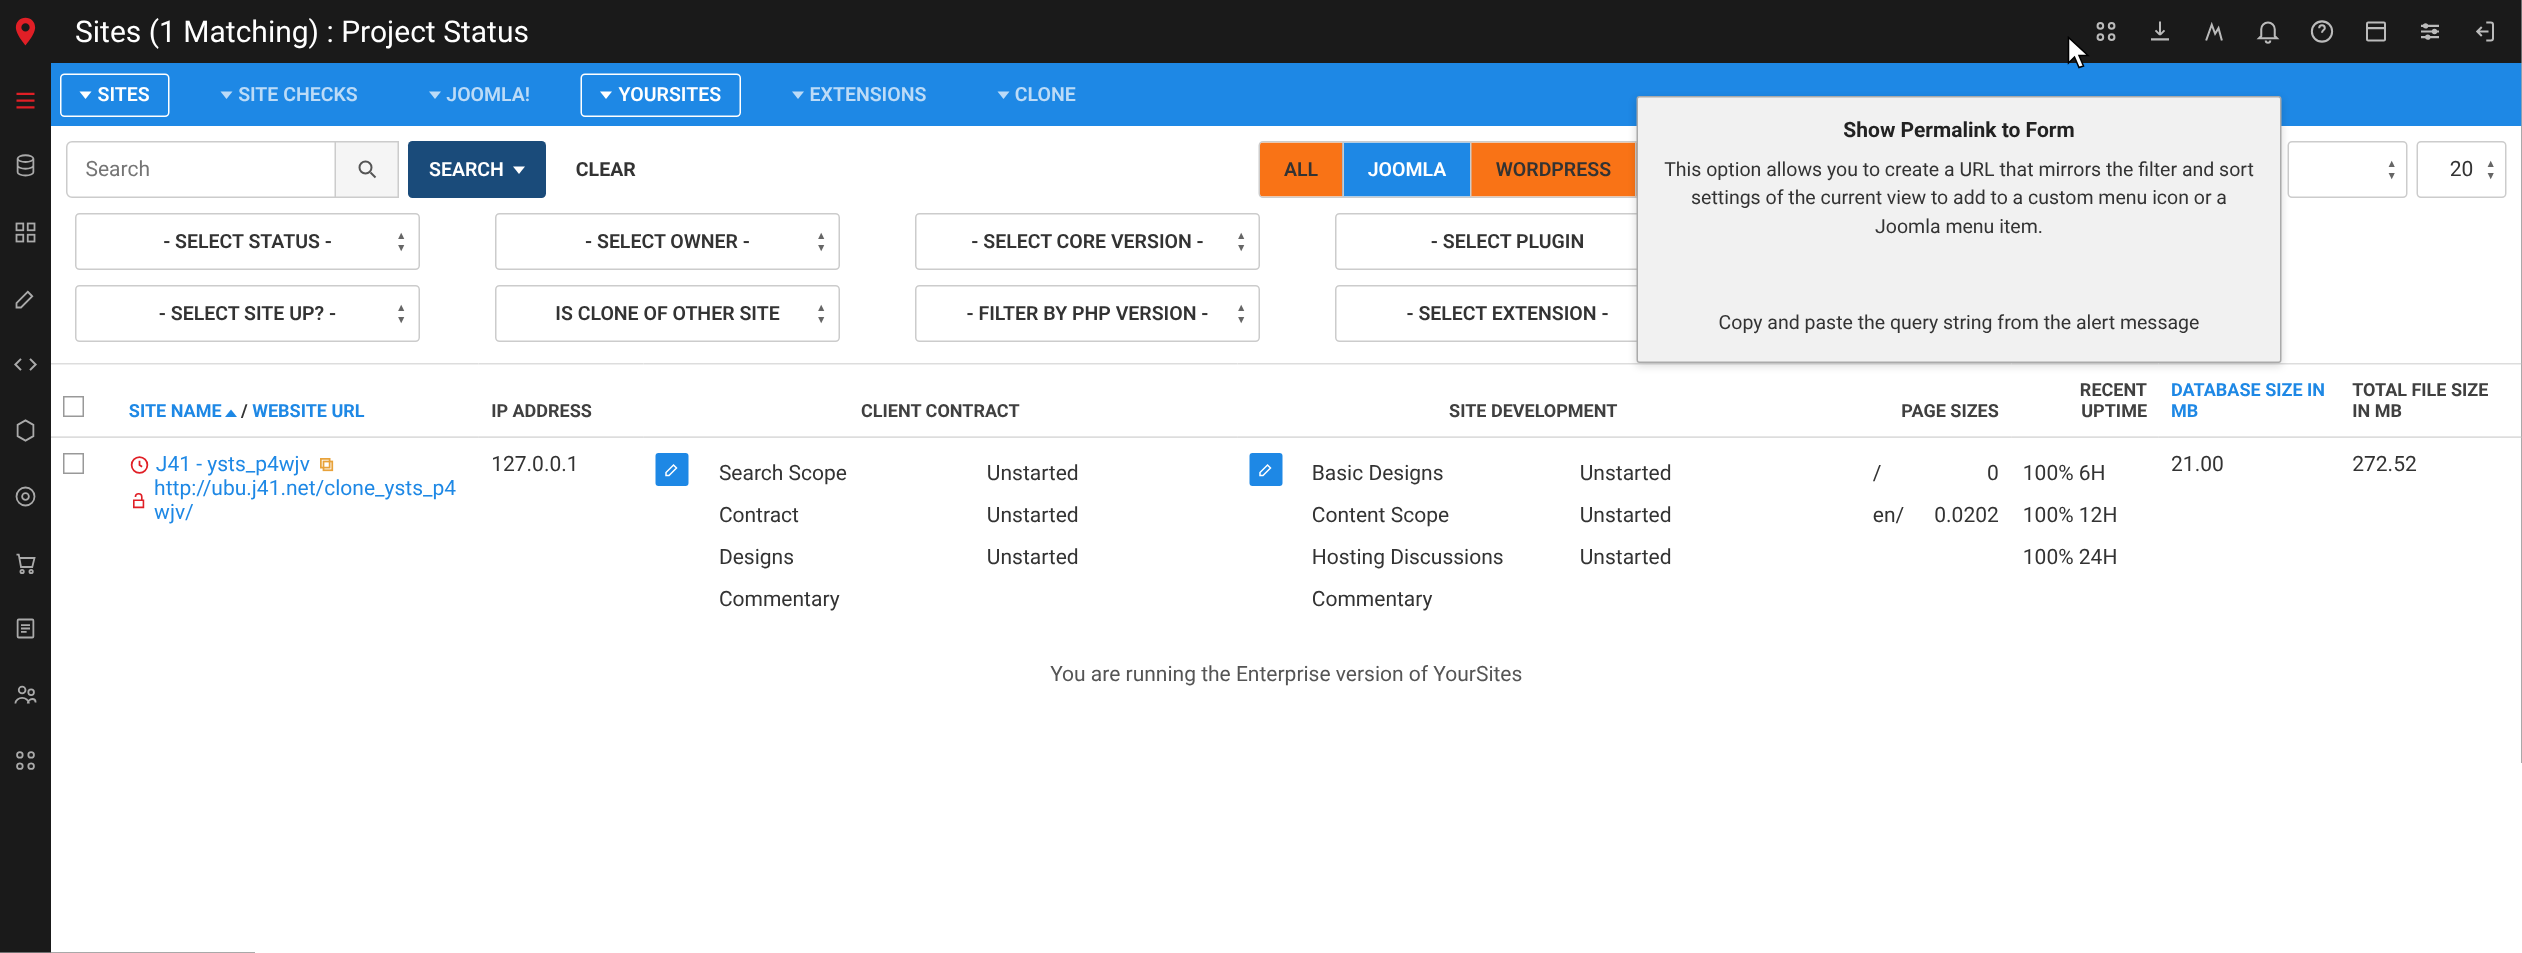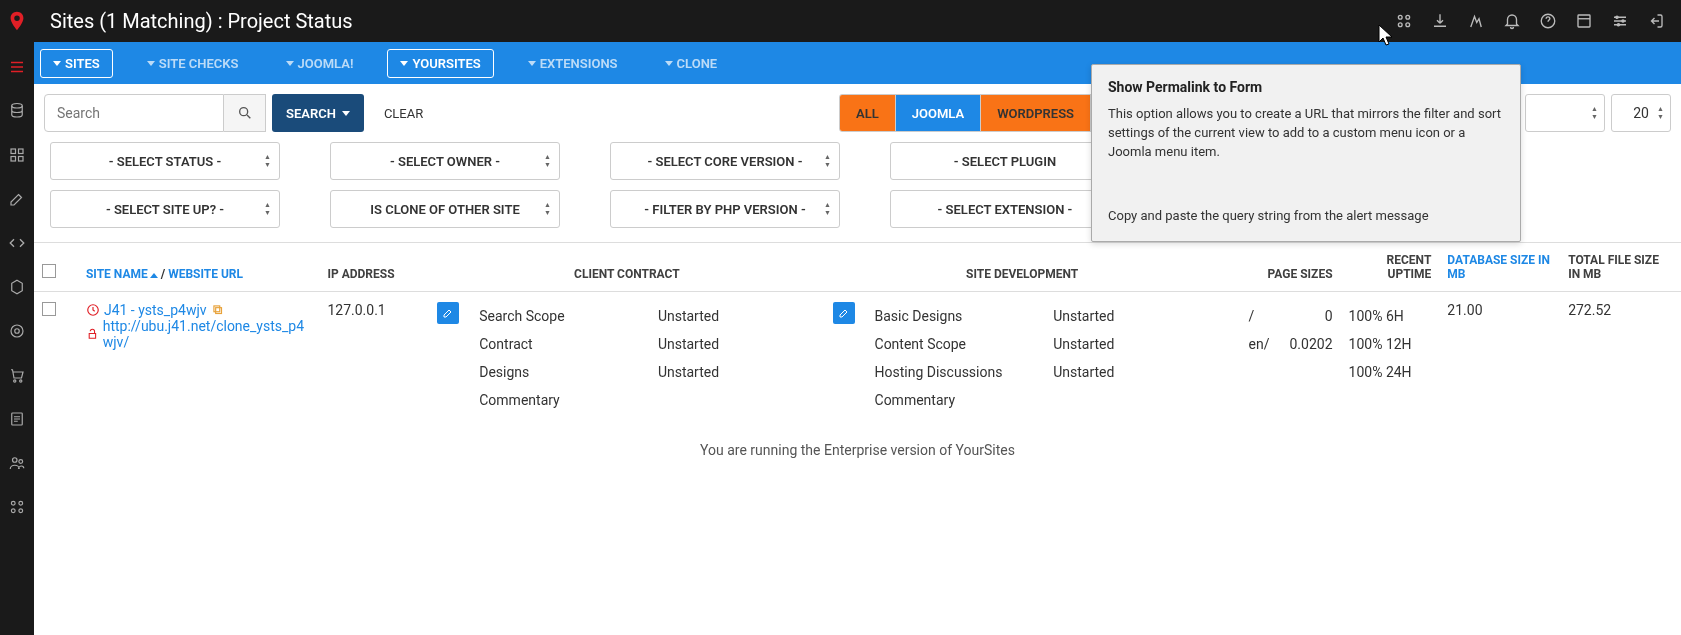--- a/index.html
+++ b/index.html
@@ -28,21 +28,21 @@
 .tab-btn { background: transparent; border: 1px solid transparent; color: rgba(255,255,255,0.7); padding: 6px 12px; border-radius: 3px; display: flex; align-items: center; gap: 4px; font-size: 13px; font-weight: 600; cursor: pointer; }
 .tab-btn.active { border: 1px solid #fff; color: #fff; }
 .tab-caret { width:0; height:0; border-left:4px solid transparent; border-right:4px solid transparent; border-top:5px solid currentColor; }
 
 
 .controls { padding: 10px 10px 0 10px; display: flex; align-items: center; gap: 6px; }
 .search-wrap { display:flex; }
 .search-input { width: 180px; height: 38px; border: 1px solid #ccc; border-radius: 4px 0 0 4px; padding: 0 12px; font-size: 14px; }
 .search-icon-btn { width: 42px; height: 38px; border: 1px solid #ccc; border-left:none; background: #f5f5f5; border-radius:0; display:flex; align-items:center; justify-content:center; cursor:pointer; }
 .btn-dark { background: #1a4b7a; color: #fff; border: none; height: 38px; padding: 0 14px; font-size: 13px; font-weight: 600; display:flex; align-items:center; gap:6px; cursor:pointer; border-radius:3px; }
-.btn-plain { background: transparent; border: none; height: 38px; padding: 0 14px; font-size: 13px; font-weight: 400; color:#333; cursor:pointer; }
+.btn-plain { background: transparent; border: none; height: 38px; padding: 0 14px; font-size: 13px; font-weight: 700; color:#333; cursor:pointer; }
 .spacer { flex: 1; }
 .seg-group { display:flex; border:1px solid #ccc; border-radius:3px; overflow:hidden; height:38px; }
 .seg-btn { border:none; background:#f97316; padding:0 16px; font-size:13px; font-weight:600; color:#333; cursor:pointer; border-left:1px solid #ccc; }
 .seg-btn:first-child { border-left:none; }
 .seg-btn.active { background:#1e88e5; color:#fff; }
 .page-size { width:60px; height:38px; border:1px solid #ccc; border-radius:3px; background:#fff; padding:0 8px; font-size:14px; position:relative; display:flex; align-items:center; justify-content:center; }
 .page-size::after { content:''; position:absolute; right:6px; top:50%; transform:translateY(-50%); font-size:8px; color:#666; line-height:6px; }
 .updown { position:absolute; right:6px; display:flex; flex-direction:column; font-size:7px; color:#666; }
 .sort-select { width:80px; height:38px; border:1px solid #ccc; border-radius:3px; background:#fff; position:relative; display:flex; align-items:center; }
 
@@ -64,21 +64,21 @@
 .site-line { display:flex; align-items:center; gap:4px; }
 .lock-red { color:#e01f26; }
 .edit-btn { width:22px; height:22px; background:#1e88e5; display:inline-flex; align-items:center; justify-content:center; color:#fff; border-radius:2px; cursor:pointer; }
 .edit-btn svg { width:12px; height:12px; }
 .sub-list div { padding:6px 0; }
 .caret-up { display:inline-block; width:0; height:0; border-left:4px solid transparent; border-right:4px solid transparent; border-bottom:5px solid #1e88e5; margin-left:2px; }
 
 .footer-note { text-align:center; color:#555; font-size:14px; padding:18px 0 30px 0; }
 
 
-.tooltip-pop { position:absolute; right:160px; top:64px; width:430px; background:#f1f1f1; border:1px solid #aaa; border-radius:2px; padding:14px 16px 18px 16px; box-shadow:0 2px 6px rgba(0,0,0,0.15); z-index:100; }
+.tooltip-pop { position:absolute; right:160px; top:64px; width:430px; background:#f1f1f1; border:1px solid #aaa; border-radius:2px; padding:14px 16px 18px 16px; box-shadow:0 2px 6px rgba(0,0,0,0.15); z-index:100;text-align:center; }
 .tooltip-pop .tt-title { font-weight:700; font-size:14px; color:#222; margin-bottom:10px; }
 .tooltip-pop .tt-body { font-size:13px; color:#333; line-height:1.45; }
 .tooltip-pop .tt-foot { font-size:13px; color:#333; margin-top:46px; }
 
 
 .cursor-img { position:absolute; top:24px; left:1378px; pointer-events:none; z-index:200; }
 </style>
 </head>
 <body>
 

